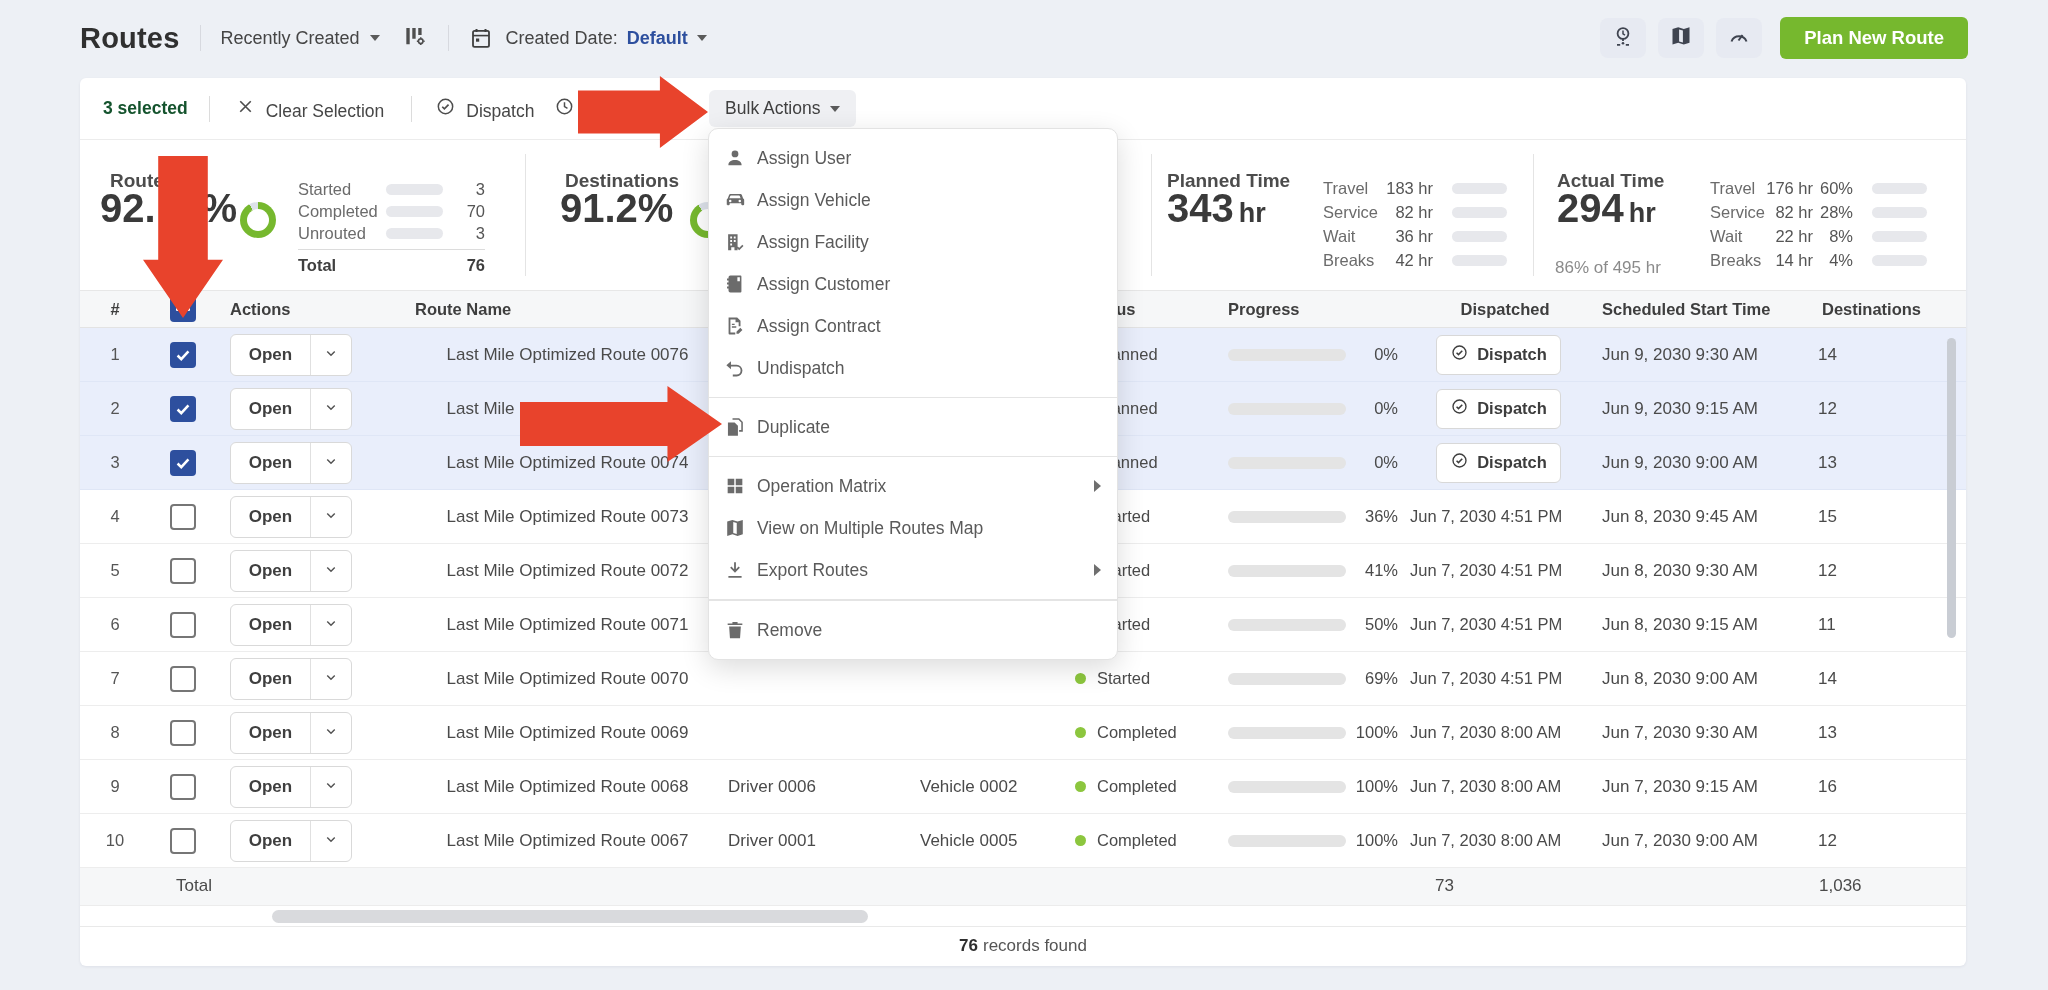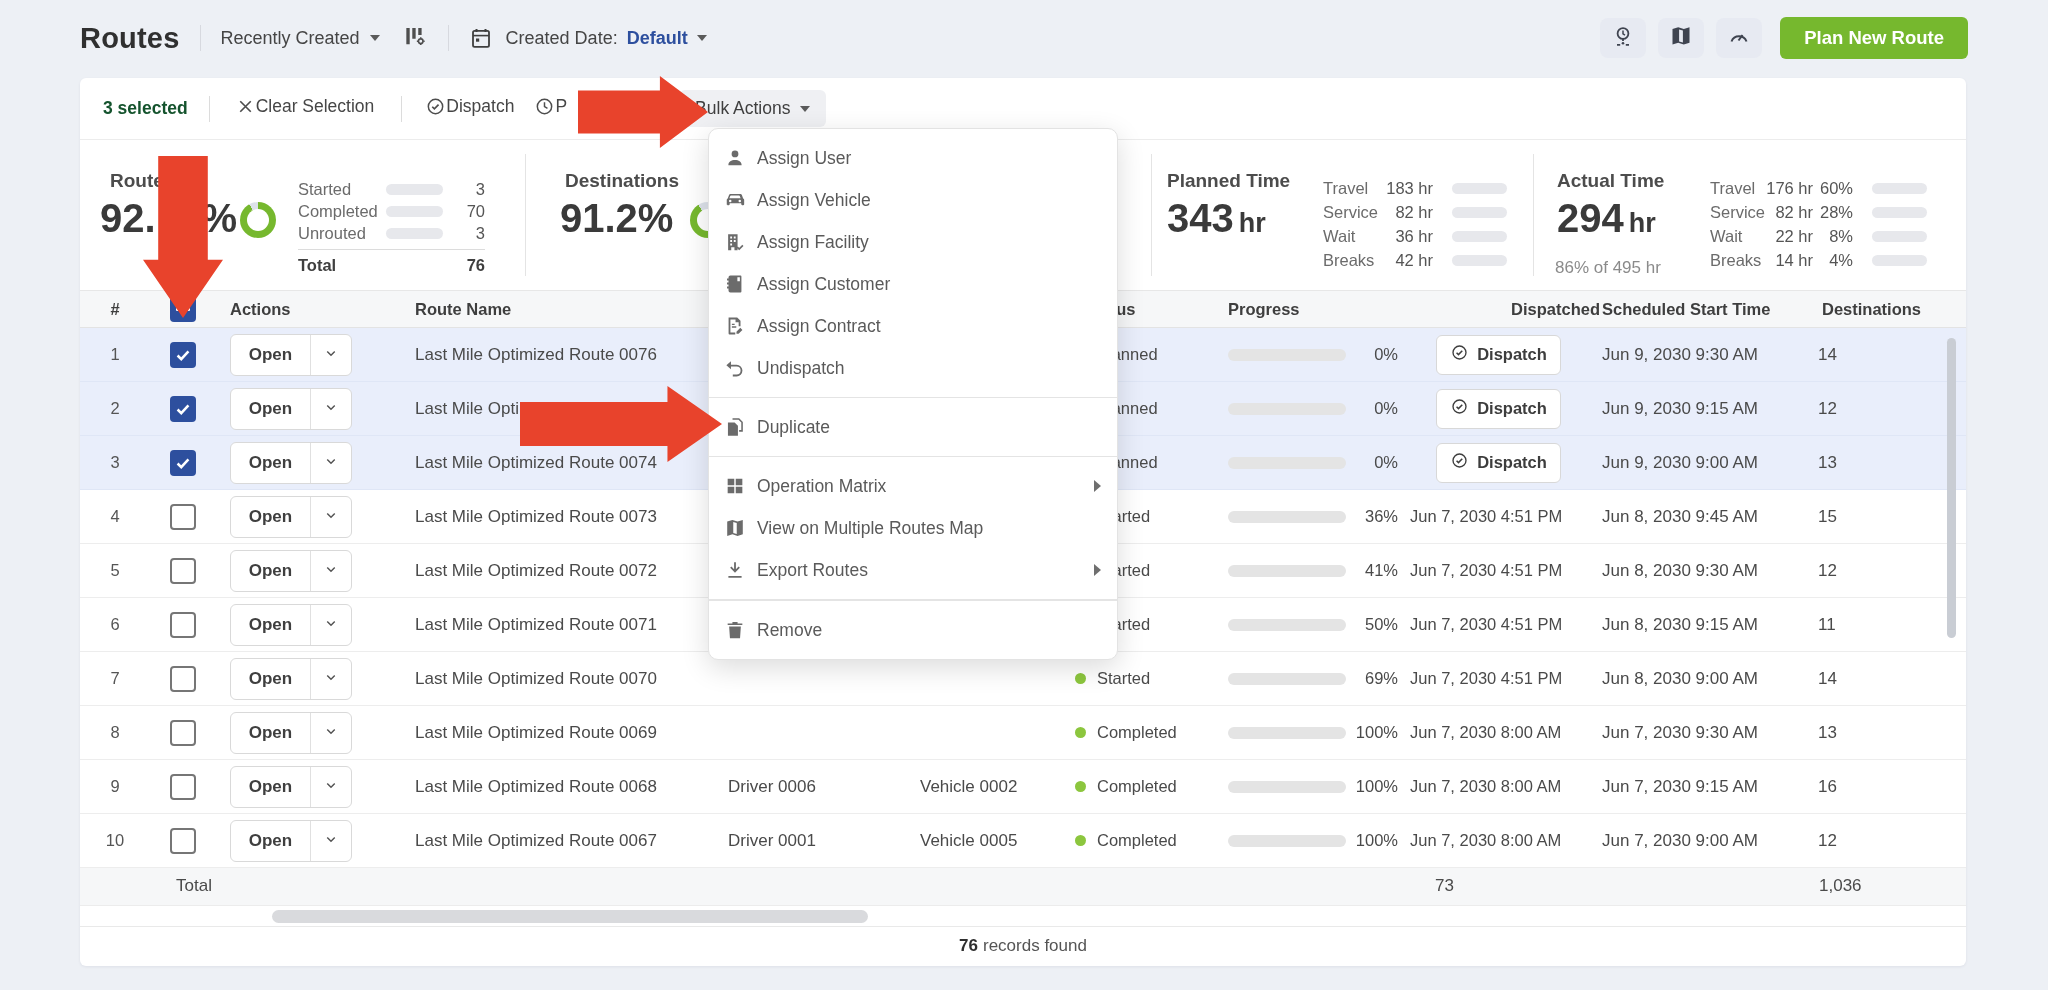--- a/index.html
+++ b/index.html
@@ -22,28 +22,28 @@
   .sq-btn svg { width:24px; height:24px; }
   .plan-btn { height:42px; padding:0 24px; background:#76b82e; border:none; border-radius:6px; color:#fff; font-size:18.5px; font-weight:700; font-family:inherit; margin-left:6px; cursor:pointer; }
 
   
   .panel { position:absolute; left:80px; top:78px; width:1886px; height:888px; background:#fff; border-radius:6px; box-shadow:0 1px 3px rgba(25,35,70,.07); }
 
   
   .toolbar { height:62px; display:flex; align-items:center; padding-left:23px; border-bottom:1px solid #ececec; }
   .sel-count { font-size:17.5px; font-weight:700; color:#14532d; }
   .tvdiv { width:1px; height:26px; background:#dcdcdc; }
-  .tool-btn { display:flex; align-items:flex-start; font-size:17.5px; color:#464646; cursor:pointer; }
+  .tool-btn { display:flex; align-items:flex-end; gap:10px; font-size:17.5px; color:#464646; cursor:pointer; }
   .tool-btn svg { width:21px; height:21px; color:#4d4d4d; }
   .bulk-btn { margin-left:112px; height:37px; background:#eff0f3; border-radius:6px; border:none; font-family:inherit; display:flex; align-items:center; gap:10px; padding:0 16px; font-size:17.5px; color:#3f3f3f; cursor:pointer; }
 
   
   .stats { position:relative; height:150px; }
   .stat-title { position:absolute; top:30px; font-size:19px; font-weight:700; color:#4c4c4c; }
-  .stat-big { position:absolute; top:56px; font-size:40px; font-weight:700; color:#3a3a3a; }
+  .stat-big { position:absolute; top:46px; font-size:40px; font-weight:700; color:#3a3a3a; }
   .stat-big .unit { font-size:27px; font-weight:700; margin-left:5px; }
   .pct-spacer { display:inline-block; width:46px; }
   .ring { position:absolute; width:36px; height:36px; border-radius:50%; }
   .ring::after { content:""; position:absolute; left:7px; top:7px; width:22px; height:22px; border-radius:50%; background:#fff; }
   .stat-vdiv { position:absolute; top:14px; width:1px; height:122px; background:#e4e4e4; }
   .bk { position:absolute; }
   .bk-row { display:flex; align-items:center; }
   .bk-label { color:#6b6b6b; font-size:16.5px; }
   .bk-val { color:#555; font-size:16.5px; text-align:right; }
   .bk-bar { height:11px; background:#e7e8ec; border-radius:6px; overflow:hidden; }
@@ -52,38 +52,38 @@
   .rt-total { border-top:1px solid #dcdcdc; margin-top:5px; padding-top:5px; font-weight:700; color:#3f3f3f; }
 
   
   .grid { display:grid; grid-template-columns:70px 65px 155px 350px 180px 165px 145px 200px 190px 180px 140px 1fr; align-items:center; }
   .thead { height:38px; background:#f6f7f8; border-top:1px solid #e7e7e7; border-bottom:1px solid #e3e3e3; font-size:16.5px; font-weight:700; color:#3e3e3e; }
   .th-num { text-align:center; }
   .th-actions { padding-left:15px; }
   .th-name { padding-left:45px; }
   .th-status { padding-left:20px; }
   .th-progress { padding-left:18px; }
-  .th-dispatched { text-align:right; }
+  .th-dispatched { text-align:center; }
   .th-scheduled { padding-left:2px; }
   .th-dest { padding-left:42px; }
   .trow { height:54px; border-bottom:1px solid #ededed; background:#fff; }
   .trow.selected { background:#e9eefb; border-bottom:1px solid #dfe6f6; }
   .c-num { text-align:center; font-size:16.5px; color:#555; }
   .cb { width:26px; height:26px; border-radius:4px; margin:0 auto; cursor:pointer; position:relative; }
   .cb.unchecked { background:#fff; border:2px solid #767676; }
   .cb.checked { background:#2d4f9e; }
   .cb.checked svg { position:absolute; inset:3px; }
   .cb.indet { background:#2d4f9e; }
   .cb.indet::after { content:""; position:absolute; left:6px; top:11.5px; width:14px; height:3px; background:#fff; border-radius:1px; }
   .open-btn { width:122px; height:42px; margin-left:15px; background:#fff; border:1px solid #d9d9d9; border-radius:6px; display:flex; cursor:pointer; overflow:hidden; }
   .open-label { flex:1; display:flex; align-items:center; justify-content:center; font-size:17px; font-weight:700; color:#3f3f3f; border-right:1px solid #e0e0e0; }
   .open-chev { width:40px; display:flex; align-items:center; justify-content:center; }
   .open-chev svg { width:18px; height:18px; }
   .c-name, .c-driver, .c-vehicle, .c-sched { font-size:17px; color:#4a4a4a; }
-  .c-name { padding-left:45px; }
+  .c-name { padding-left:45px;text-align:center; }
   .c-driver { padding-left:8px; }
   .c-vehicle { padding-left:20px; }
   .c-status { display:flex; align-items:center; padding-left:10px; font-size:16.5px; color:#4a4a4a; gap:11px; }
   .dot { width:11px; height:11px; border-radius:50%; flex:0 0 auto; }
   .dot.g { background:#8cc63e; }
   .dot.p { background:#a7b1c2; }
   .c-progress { display:flex; align-items:center; padding-left:18px; }
   .pbar { width:118px; height:12px; background:#e4e4e4; border-radius:7px; overflow:hidden; }
   .pfill { height:100%; background:#8cc63e; border-radius:7px; }
   .ppct { width:52px; text-align:right; font-size:16.5px; color:#4a4a4a; }

